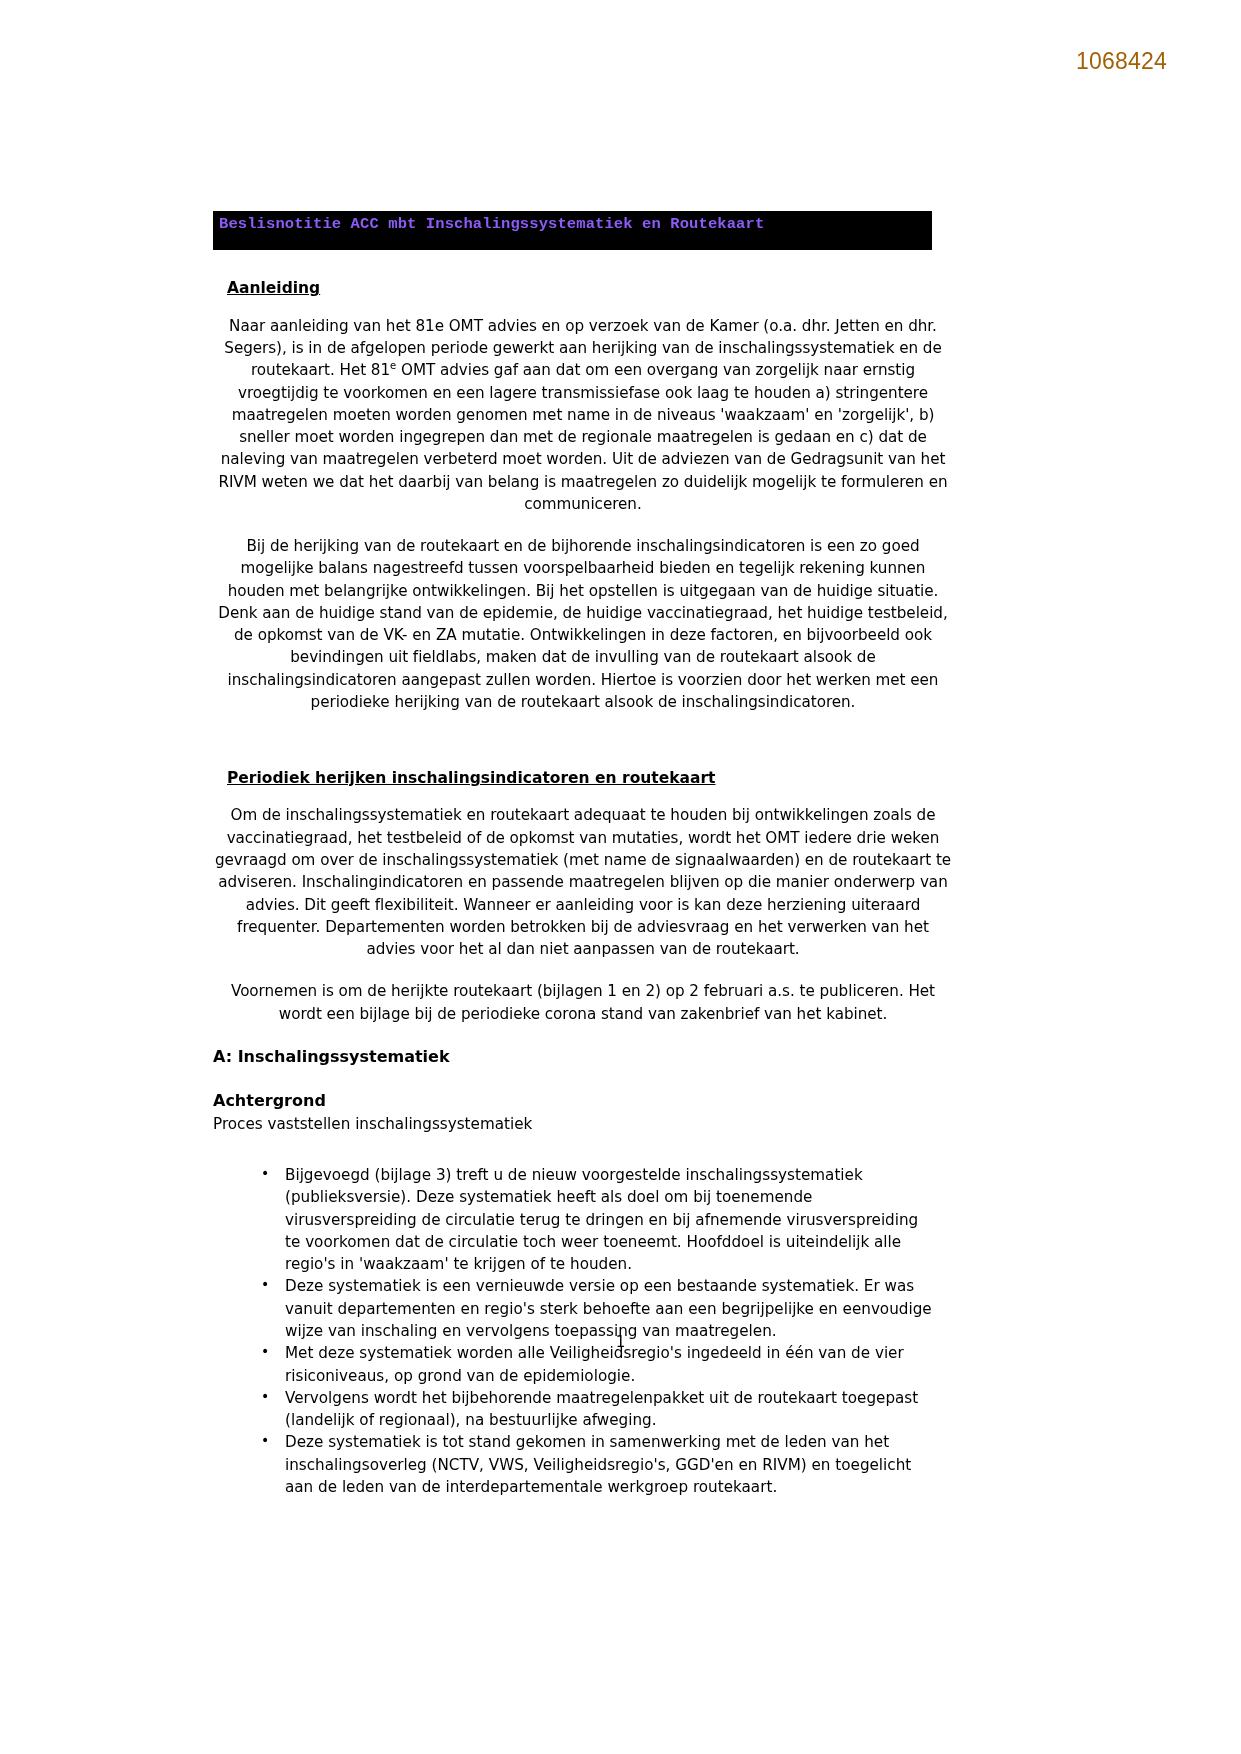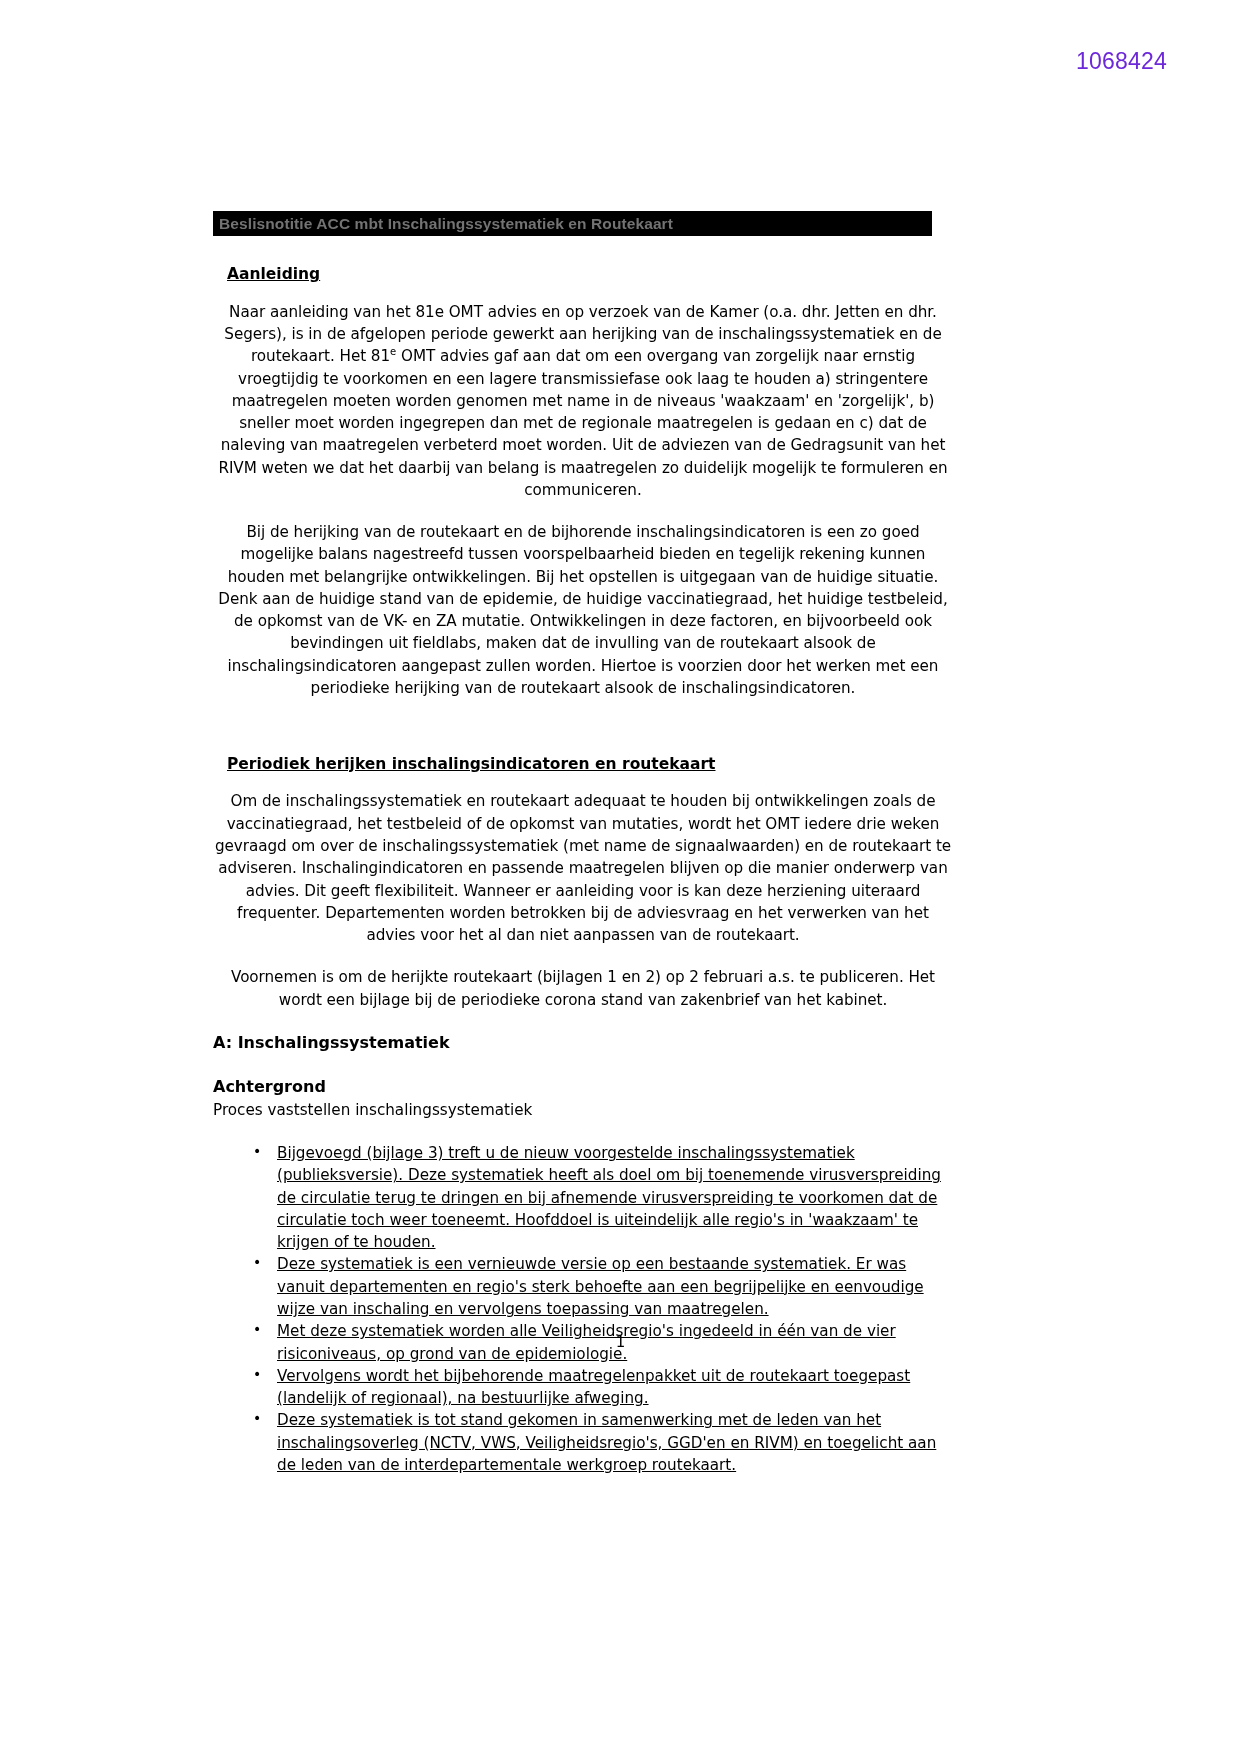--- a/index.html
+++ b/index.html
@@ -21,37 +21,37 @@
     overflow: hidden;
     box-sizing: border-box;
   }
   .doc-number {
     position: absolute;
     top: 48px;
     right: 74px;
     font-family: "Liberation Sans", sans-serif;
     font-size: 23px;
     letter-spacing: 0.2px;
-    color: #6d28d9;
+    color: #a16207;
     text-align: center;
   }
   .content {
     position: absolute;
     left: 213px;
     top: 211px;
     width: 740px;
   }
   .title-bar {
     background: #000000;
-    color: #737373;
-    font-family: Liberation Sans, sans-serif;
+    color: #8b5cf6;
+    font-family: Liberation Mono, monospace;
     font-weight: bold;
     font-size: 15.5px;
     line-height: 1.45;
-    padding: 2px 6px 1px 6px;
+    padding: 2px 6px 15px 6px;
     width: 707px;
     letter-spacing: 0.1px;
     box-sizing: content-box;
   }
   .h-underline {
     font-family: "DejaVu Sans", "Liberation Sans", sans-serif;
     font-weight: bold;
     font-size: 15.5px;
     text-decoration: underline;
     margin: 14px;
@@ -75,24 +75,23 @@
   p.italic {
     font-family: "DejaVu Sans", "Liberation Sans", sans-serif;
     font-size: 15.2px;
     line-height: 1.465;
     margin: 0;
   }
   .gap-sm { height: 13px; }
   .gap-md { height: 20px; }
   .gap-xl { height: 40px; }
   ul.bullets {
-    margin: 8px;
+    margin: 16px;
     padding-left: 56px;
     list-style: none;
-    text-decoration: underline;
   }
   ul.bullets li {
     position: relative;
     font-family: "DejaVu Sans", "Liberation Sans", sans-serif;
     font-size: 15.2px;
     line-height: 1.465;
     margin: 0 0 0 0;
     padding-left: 0;
   }
   ul.bullets li::before {

